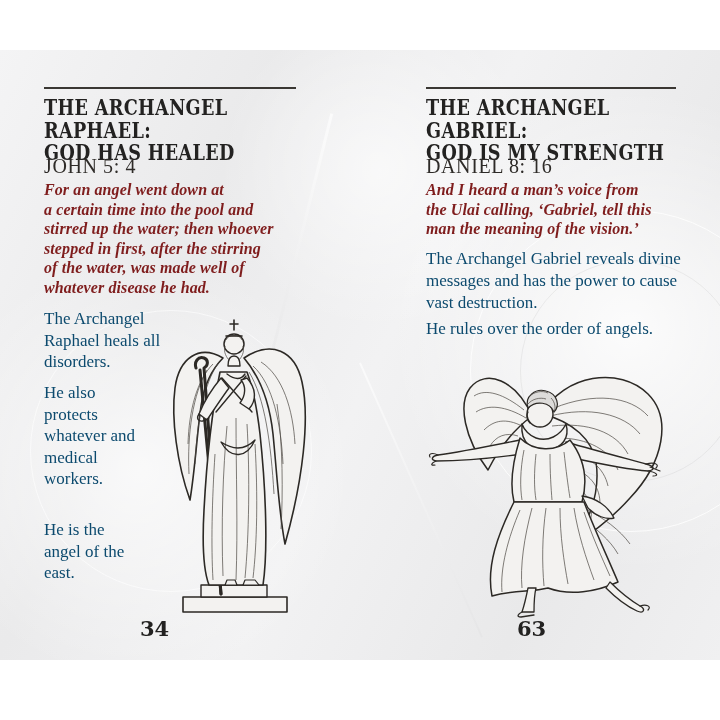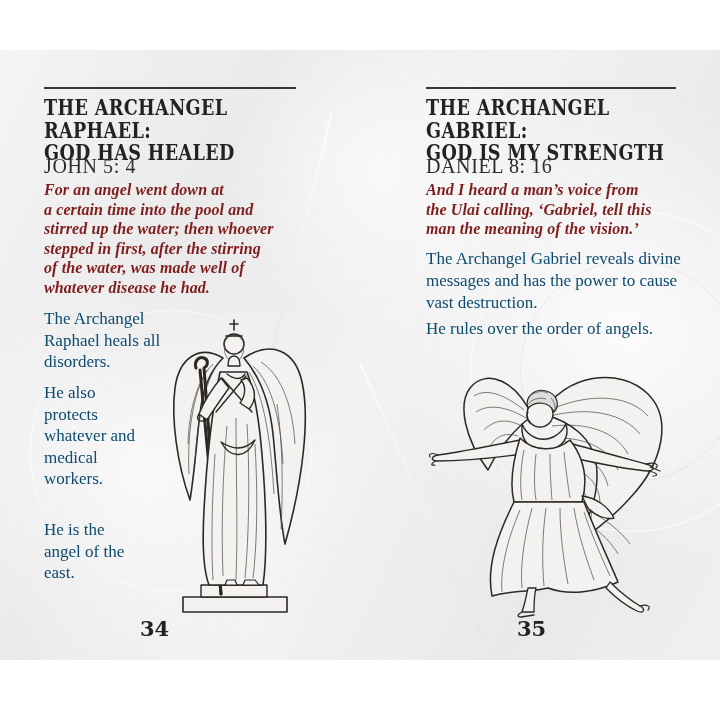--- a/index.html
+++ b/index.html
@@ -179,15 +179,15 @@
       <path class="fl" stroke-width="1.5" d="M90,144 C74,176 62,208 68,238 C90,232 108,234 124,230 C146,238 172,234 194,224 C182,196 170,170 160,144 Z"></path>
       <path class="hatch" d="M96,152 C84,180 76,210 78,234 M108,150 C100,180 96,208 98,230 M122,150 C118,178 118,206 120,228 M136,150 C136,178 140,204 144,226 M150,150 C154,176 162,200 170,222 M160,154 C168,178 178,200 186,218"></path>
 
       <path class="fl" stroke-width="1.3" d="M104,230 C102,240 100,248 98,254 L110,254 C110,246 110,238 112,230 Z"></path>
       <path class="ln" stroke-width="1.3" d="M98,254 C94,256 92,259 97,259 L110,257"></path>
 
       <path class="fl" stroke-width="1.3" d="M186,224 C196,234 206,242 216,248 C222,251 220,256 213,253 C202,248 192,240 182,230 Z"></path>
       <path class="ln" stroke-width="1.2" d="M216,248 C222,246 228,248 224,252"></path>
     </svg>
 
-    <div class="page-number right">35</div>
+    <div class="page-number right">63</div>
   </section>
 </div>
 
 </body></html>

